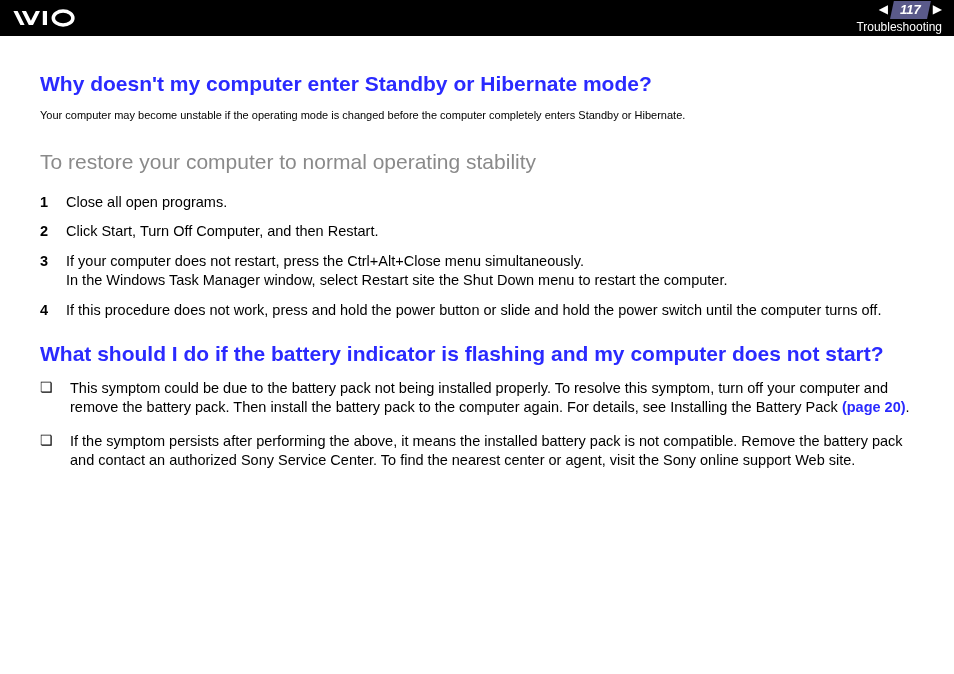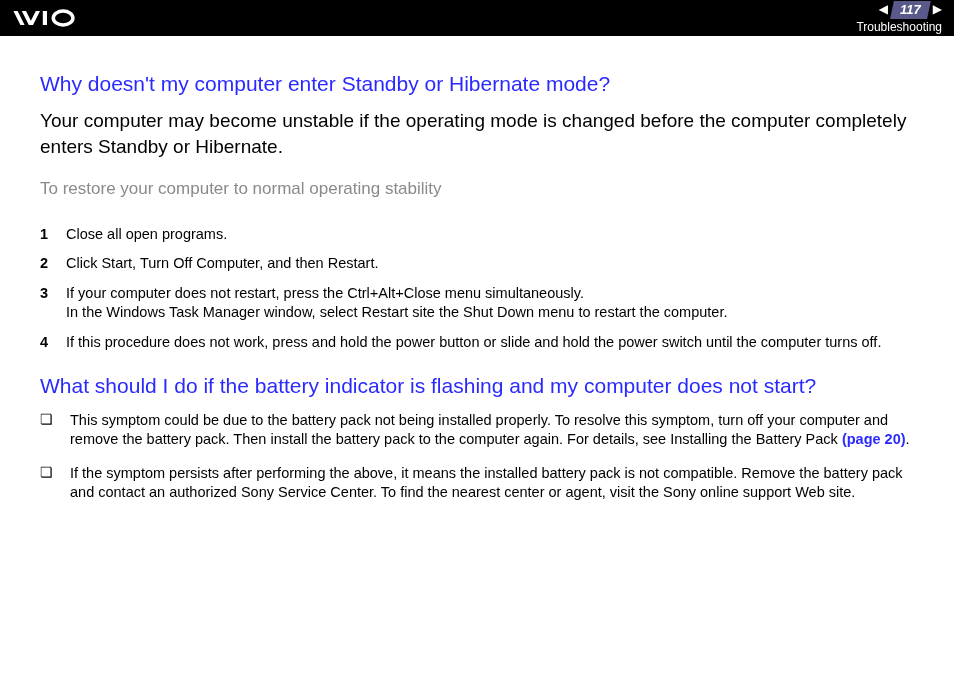--- a/index.html
+++ b/index.html
@@ -7,23 +7,23 @@
 .hdr{background:#000;height:36px;display:flex;align-items:center;justify-content:space-between;padding:0 12px}
 .logo{color:#fff;display:flex;align-items:center;gap:2px}
 .logo svg{height:20px}
 .hr{display:flex;flex-direction:column;align-items:flex-end;gap:1px}
 .pager{display:flex;align-items:center;gap:4px}
 .arrow{color:#fff;font-size:12px;cursor:pointer}
 .pg{background:#5a5a8a;color:#fff;font-style:italic;font-weight:bold;padding:0 8px;font-size:13px;transform:skewX(-12deg);display:inline-block}
 .pg span{display:inline-block;transform:skewX(12deg)}
 .sect{color:#fff;font-weight:normal;font-size:12px}
 .content{padding:34px 38px 20px 40px}
-h2{color:#2a2aff;font-weight:normal;font-size:21px;margin-bottom:10px}
-.intro{margin-bottom:18px;font-size:19px}
-.sub{color:#8a8a8a;font-size:17px;margin-bottom:24px}
+h2{color:#2a2aff;font-weight:bold;font-size:21px;margin-bottom:10px}
+.intro{margin-bottom:25px;font-size:11px}
+.sub{color:#8a8a8a;font-size:21px;margin-bottom:16px}
 ol{list-style:none;margin-bottom:20px}
 ol li{display:flex;gap:16px;margin-bottom:10px;font-size:14.5px}
 ol li .n{font-weight:bold;min-width:10px}
 ol li .t{flex:1}
 ul{list-style:none}
 ul li{display:flex;gap:16px;margin-bottom:14px;font-size:14.5px}
 ul li .b{min-width:14px;font-size:14px;line-height:1.2}
 ul li .t{flex:1}
 b{font-weight:normal}
 .link{color:#2a2aff;font-weight:bold}

